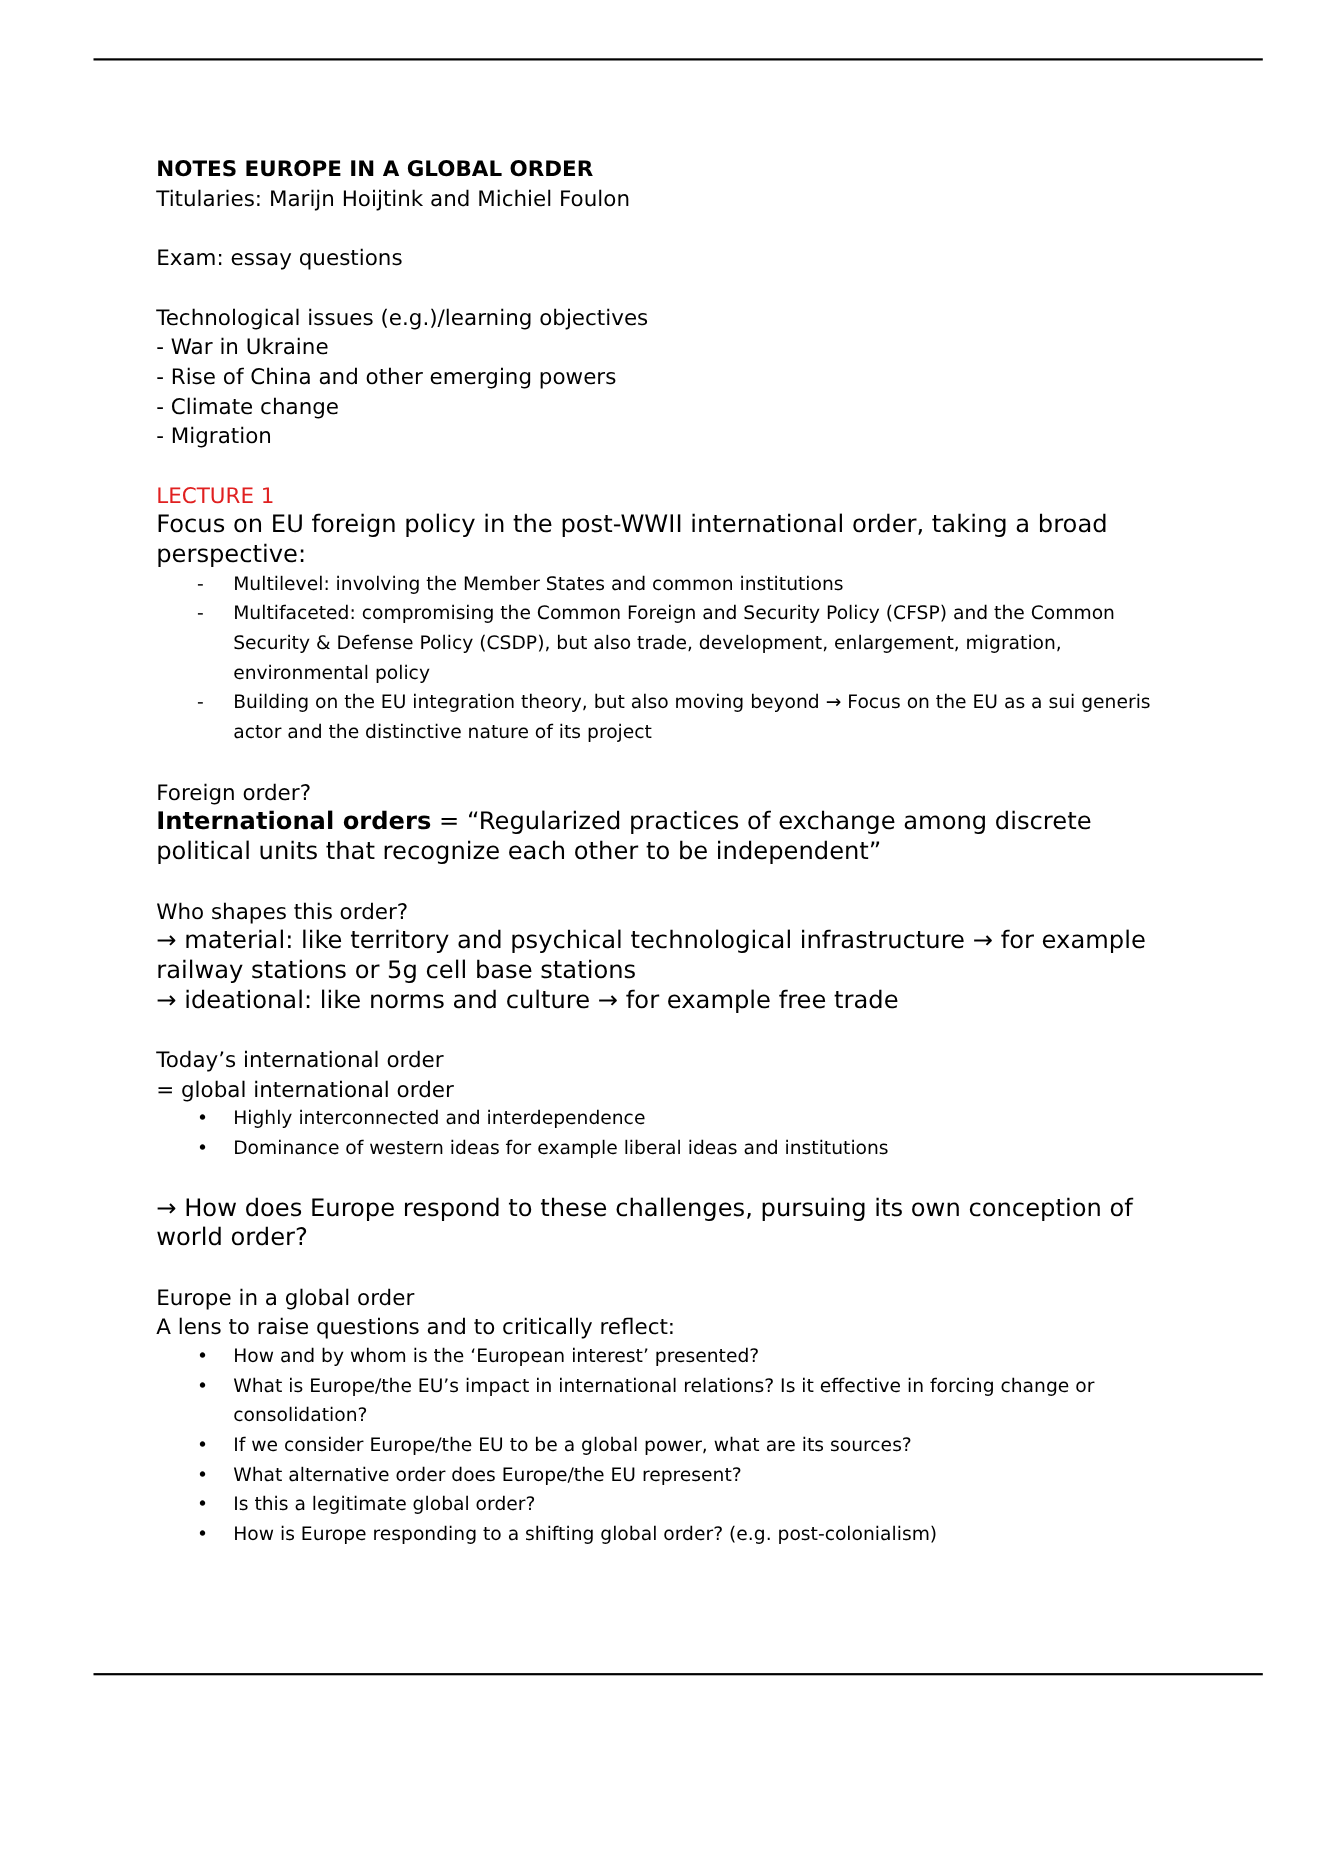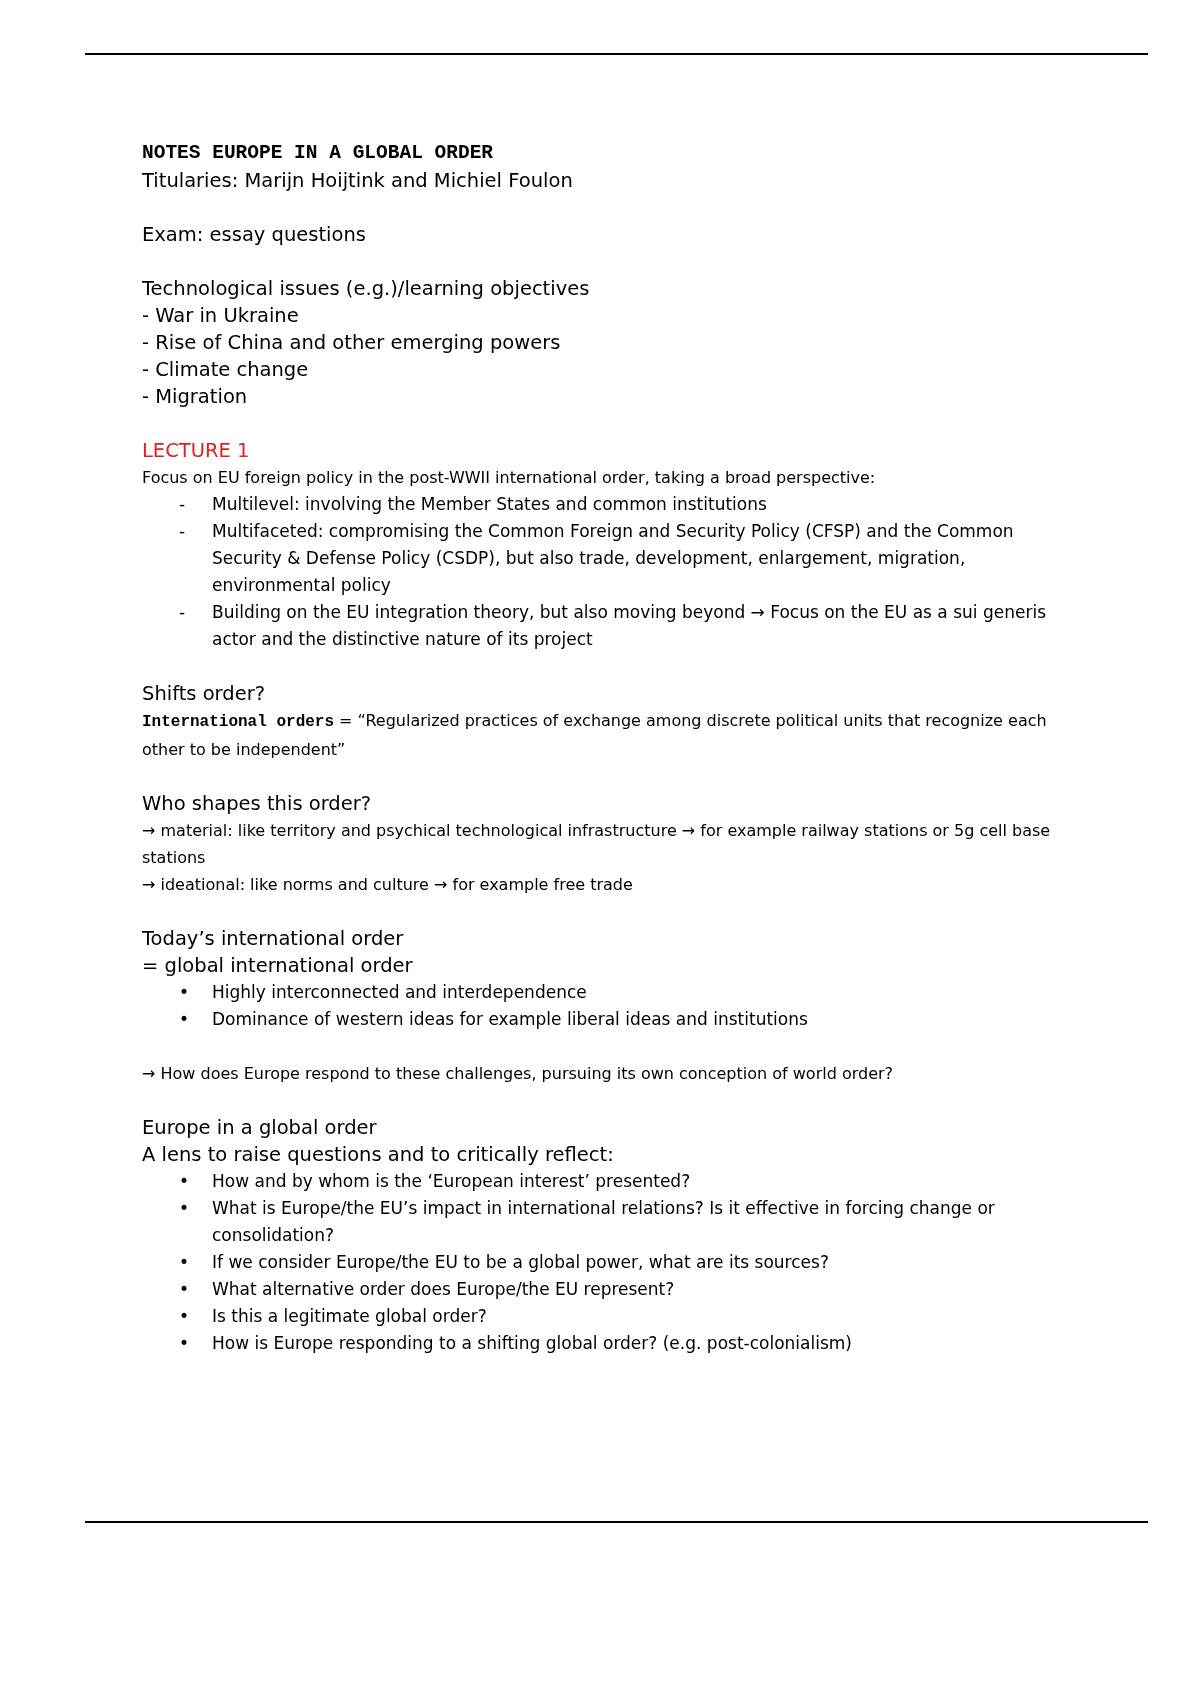--- a/index.html
+++ b/index.html
@@ -34,26 +34,26 @@
     left: 142px;
     top: 140px;
     width: 930px;
   }
 
   .line {
     font-size: 19.5px;
     line-height: 27px;
     white-space: pre-wrap;
   }
-  .bold { font-weight: bold; font-family: Liberation Mono, monospace; }
+  .bold { font-weight: bold; }
   .red { color: #e02020; }
   .spacer { height: 27px; }
 
   .para {
-    font-size: 16px;
+    font-size: 22px;
     line-height: 27px;
   }
 
   ul.dash, ul.bullet {
     margin: 0;
     padding: 0;
     list-style: none;
   }
   ul.dash > li, ul.bullet > li {
     position: relative;
@@ -68,21 +68,21 @@
     left: 37px;
     top: 0;
   }
   ul.bullet > li::before {
     content: "\2022";
     position: absolute;
     left: 37px;
     top: 0;
     font-size: 17px;
   }
-  .inline-bold { font-weight: bold; font-family: Liberation Mono, monospace; }
+  .inline-bold { font-weight: bold; }
 </style>
 </head>
 <body>
 
 <div class="page">
 
   <div class="rule rule-top"></div>
   <div class="rule rule-bottom"></div>
 
   <div class="content">
@@ -108,21 +108,21 @@
     <div class="para">Focus on EU foreign policy in the post-WWII international order, taking a broad perspective:</div>
 
     <ul class="dash">
       <li>Multilevel: involving the Member States and common institutions</li>
       <li>Multifaceted: compromising the Common Foreign and Security Policy (CFSP) and the Common Security &amp; Defense Policy (CSDP), but also trade, development, enlargement, migration, environmental policy</li>
       <li>Building on the EU integration theory, but also moving beyond → Focus on the EU as a sui generis actor and the distinctive nature of its project</li>
     </ul>
 
     <div class="spacer"></div>
 
-    <div class="line">Shifts order?</div>
+    <div class="line">Foreign order?</div>
     <div class="para"><span class="inline-bold">International orders</span><span> = “Regularized practices of exchange among discrete political units that recognize each other to be independent”</span></div>
 
     <div class="spacer"></div>
 
     <div class="line">Who shapes this order?</div>
     <div class="para">→ material: like territory and psychical technological infrastructure → for example railway stations or 5g cell base stations</div>
     <div class="para">→ ideational: like norms and culture → for example free trade</div>
 
     <div class="spacer"></div>
 

